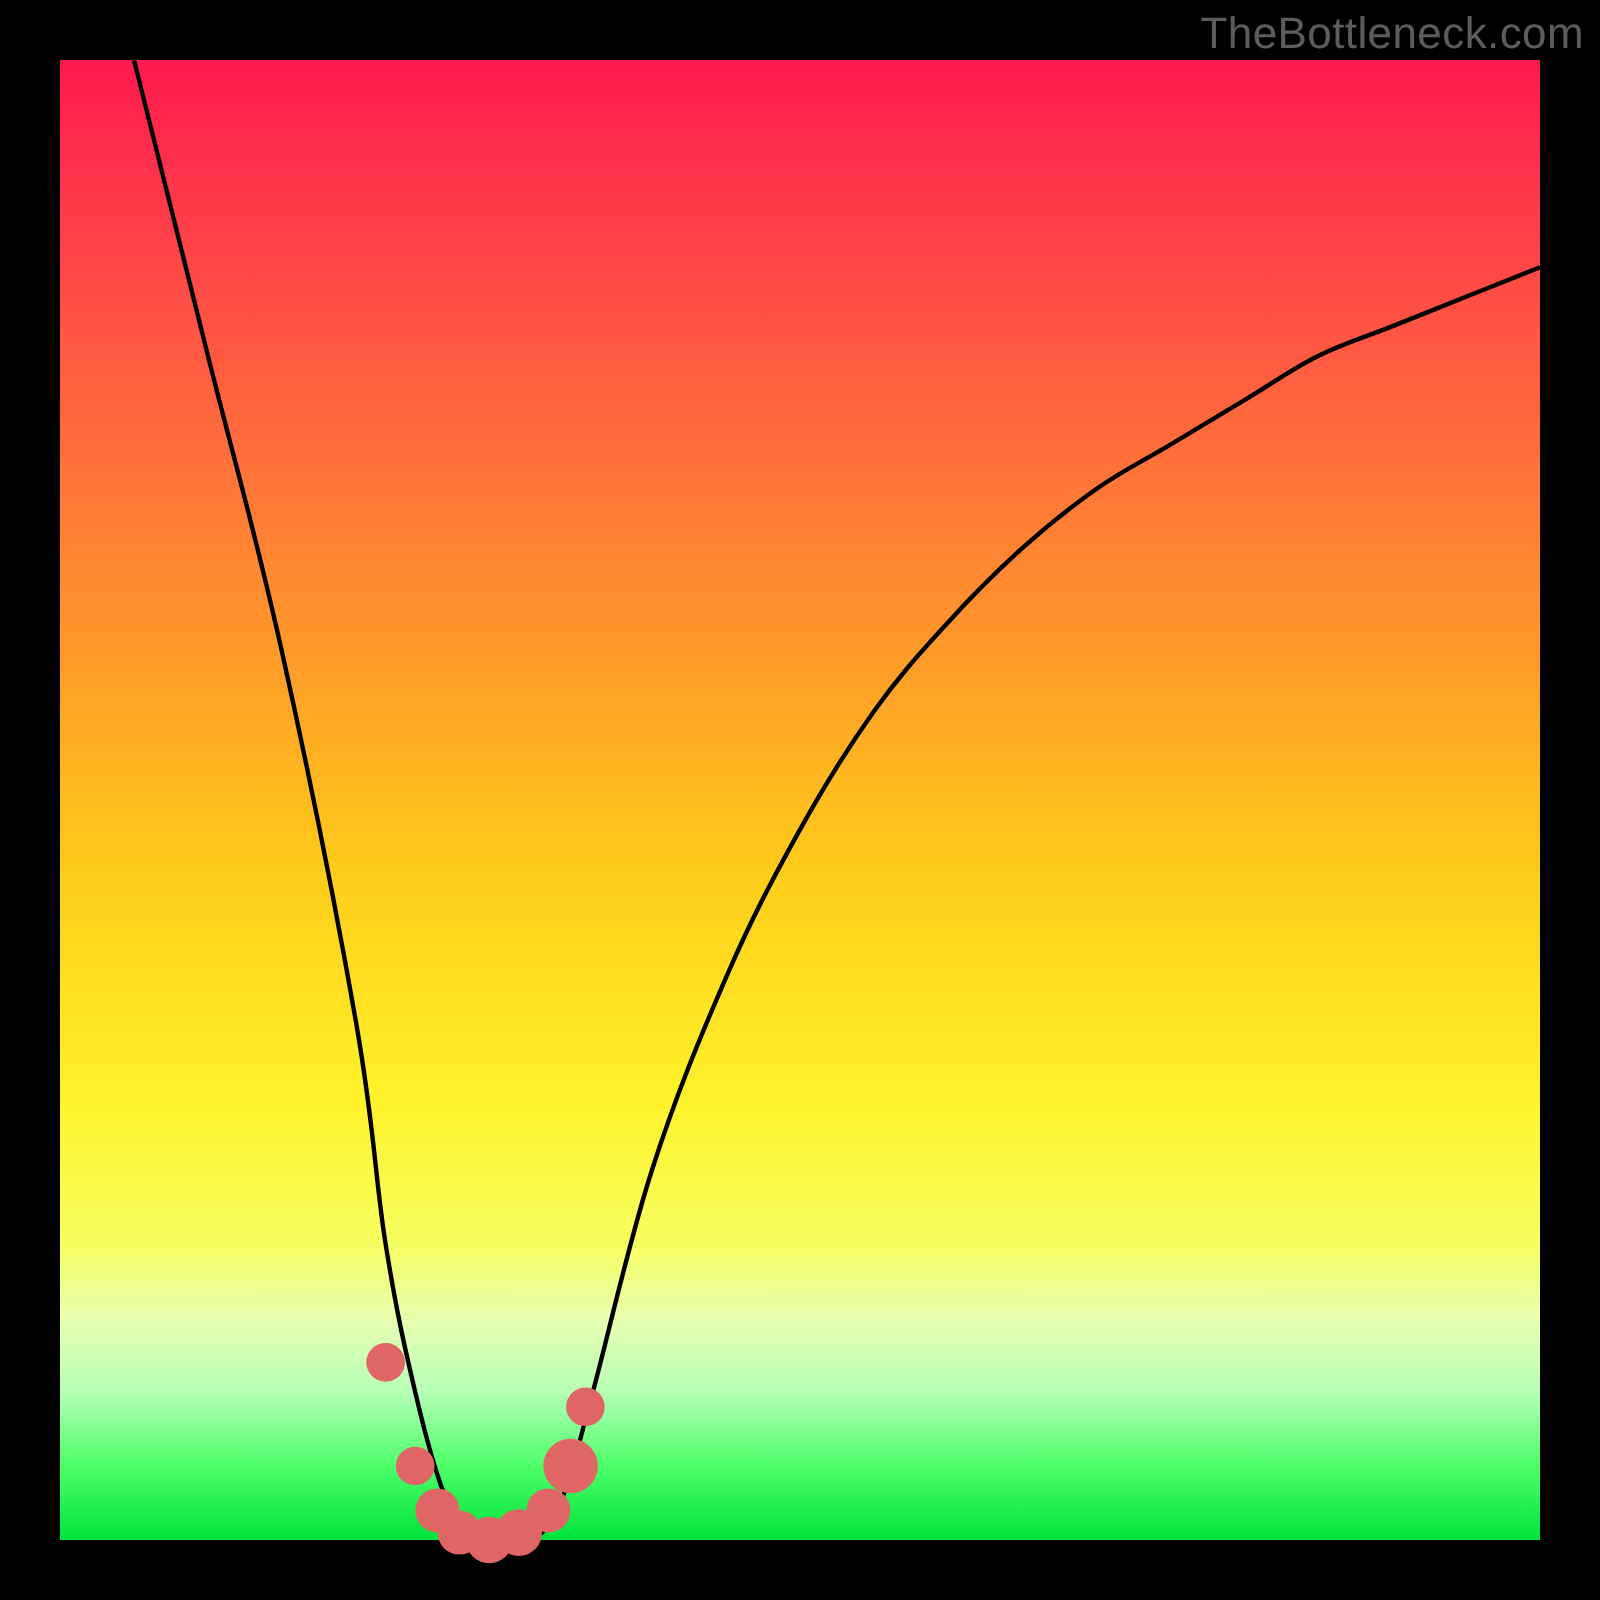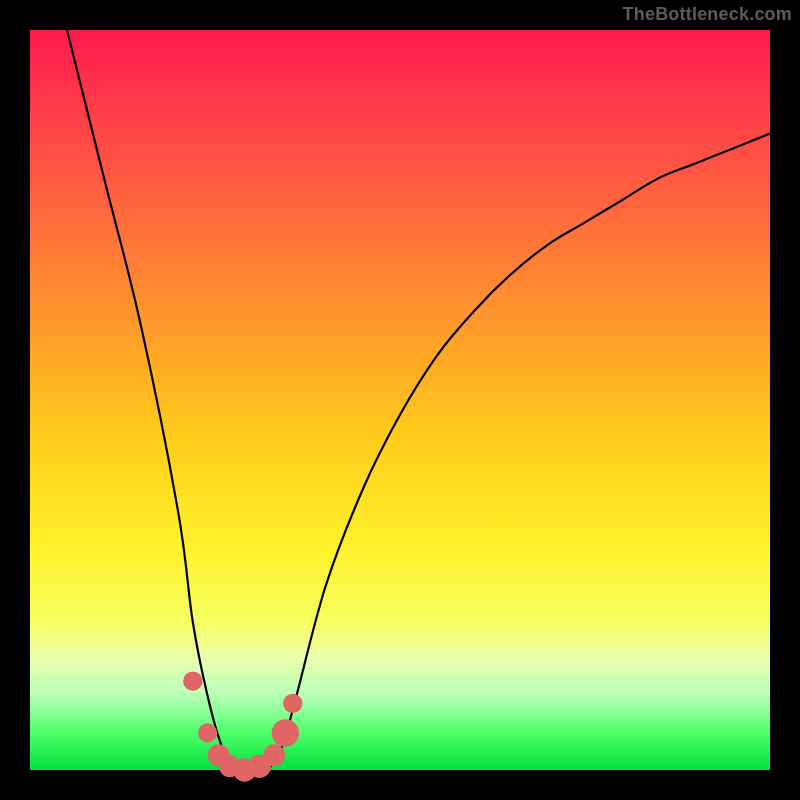--- a/index.html
+++ b/index.html
@@ -43,22 +43,22 @@
     top: 0;
     width: 740px;
     height: 740px;
     overflow: visible;
   }
   .attrib {
     position: absolute;
     top: 4px;
     right: 8px;
     color: #5c5c5c;
-    font-size: 18px;
-    font-weight: 700;
+    font-size: 22px;
+    font-weight: 400;
     letter-spacing: 0.2px;
   }
 </style>
 </head>
 <body>
 
 <div class="frame">
 
   <div class="plot-area">
     <svg class="curve" viewBox="0 0 740 740">

